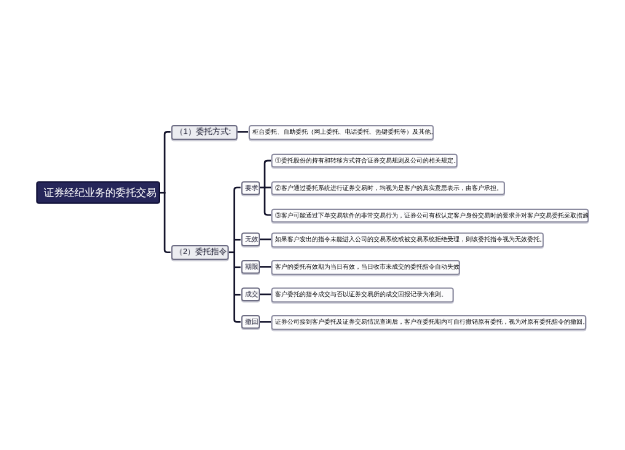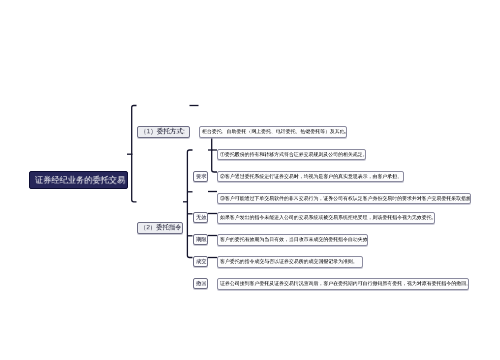--- a/index.html
+++ b/index.html
@@ -1,20 +1,20 @@
 <!DOCTYPE html>
 <html><head>
 <meta charset="utf-8">
 <style>
   html,body{margin:0;padding:0;background:#fff;}
   body{width:500px;height:360px;font-family:"Liberation Sans",sans-serif;overflow:hidden;
        -webkit-font-smoothing:antialiased;}
   #canvas{position:relative;width:500px;height:360px;background:#fff;}
   svg.links{position:absolute;left:0;top:0;width:500px;height:360px;pointer-events:none;}
-  .node{position:absolute;box-sizing:border-box;white-space:nowrap;overflow:hidden;margin-top:26px;}
+  .node{position:absolute;box-sizing:border-box;white-space:nowrap;overflow:hidden;}
   .node > span{position:absolute;display:inline-block;white-space:nowrap;
                font-size:10px;line-height:10px;transform-origin:0 50%;top:50%;
                -webkit-font-smoothing:antialiased;text-rendering:geometricPrecision;will-change:transform;}
   .root{background:#262659;border:1px solid #0d0d33;border-radius:2px;}
   .root > span{color:#ffffff;letter-spacing:0.0px;}
   .lvl2{background:#ecedf1;border:1px solid #6d6d84;border-radius:2px;box-shadow:0 1px 0 rgba(158,158,176,0.55);}
   .lvl2 > span{color:#0d0d24;letter-spacing:0px;}
   .lvl3{background:#fcfcfd;border:1px solid #6e6e84;border-radius:2px;box-shadow:0 1px 0 rgba(158,158,176,0.55);}
   .lvl3 > span{color:#15152c;}
   .leaf{background:#fcfcfd;border:1px solid #8c8ca0;border-radius:2px;box-shadow:0 1px 0 rgba(168,168,186,0.6);}

